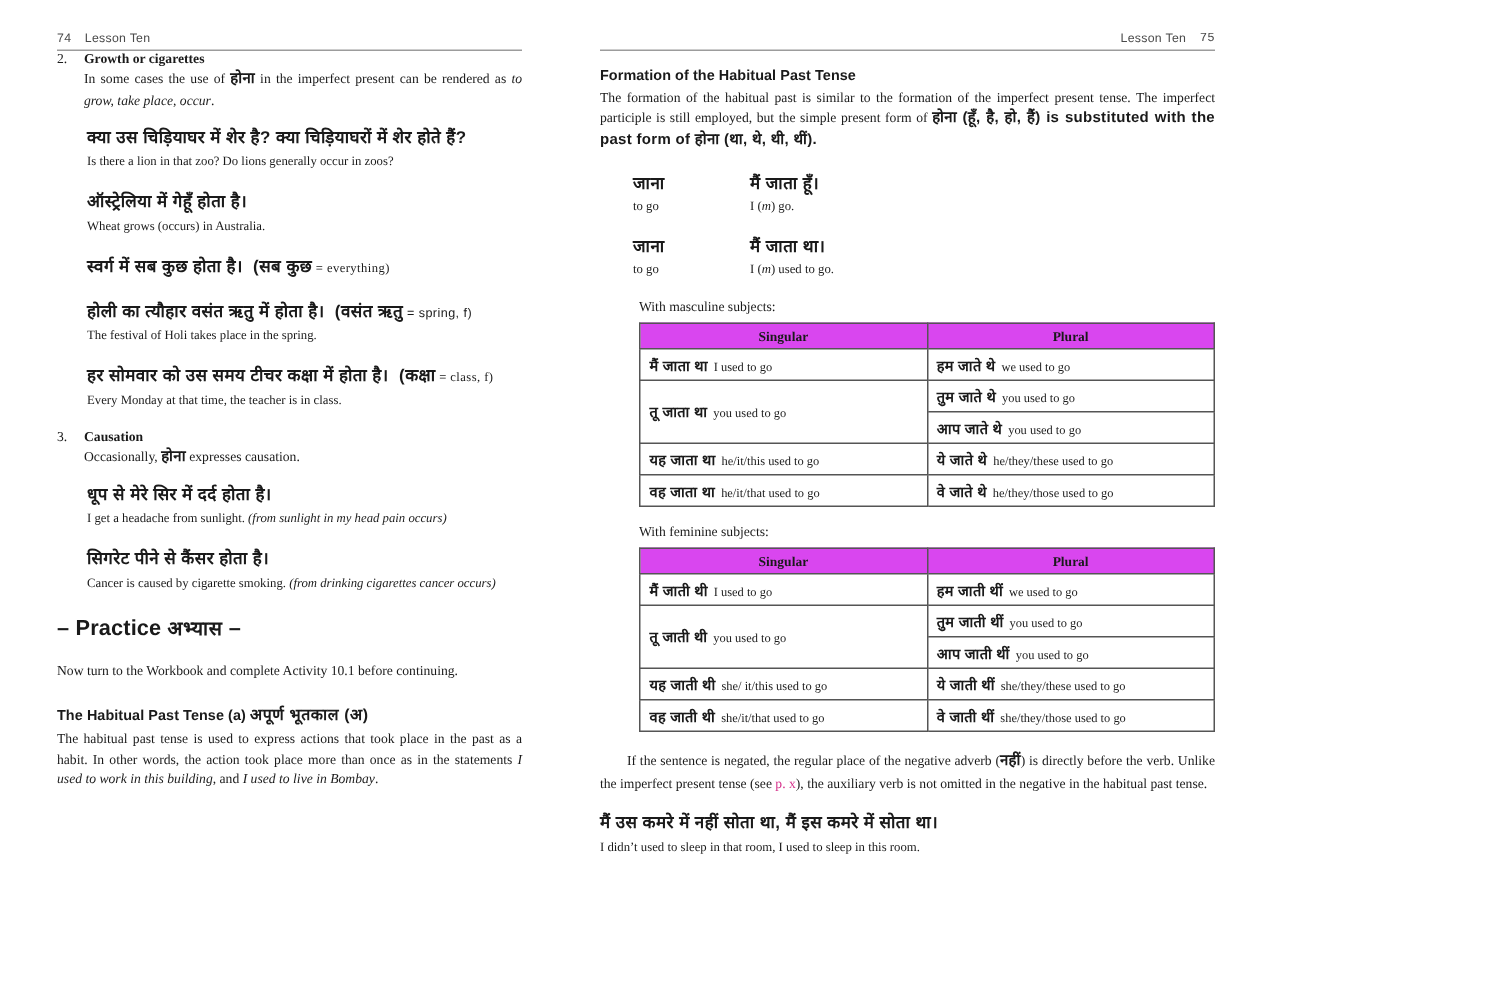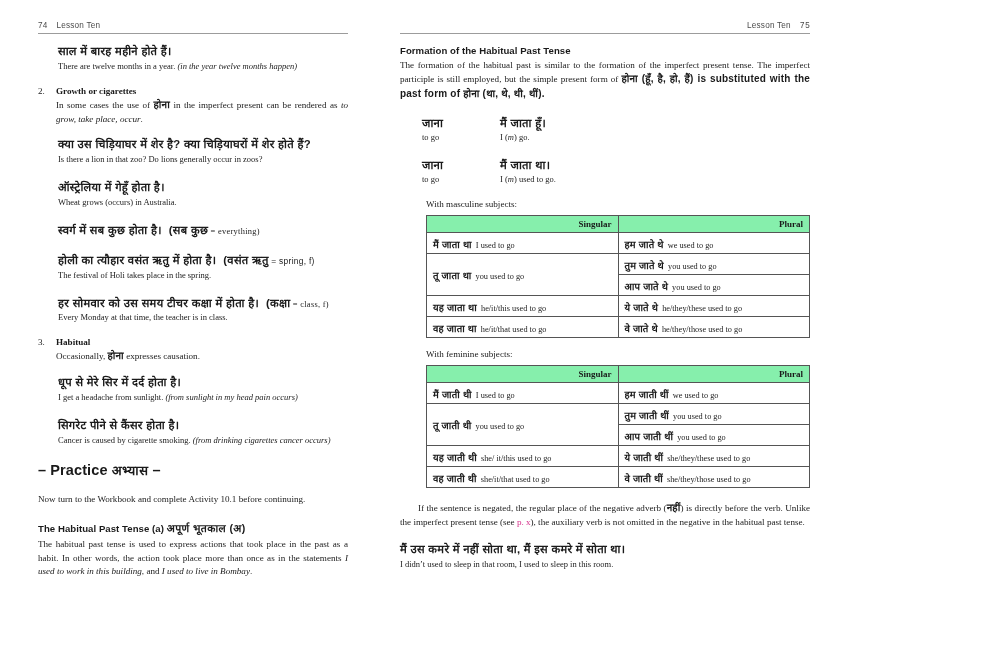--- a/index.html
+++ b/index.html
@@ -111,22 +111,22 @@
     width: 384px;
     margin: 0 0 0 26px;
     table-layout: fixed;
   }
   table.conj th, table.conj td {
     border: 1px solid #555;
     padding: 0 6px;
     vertical-align: middle;
   }
   table.conj th {
-    background: #86efac;
-    text-align: right;
+    background: #d946ef;
+    text-align: center;
     font-size: 9px;
     font-weight: bold;
     padding: 3px 6px;
   }
   table.conj td { height: 21px; }
   table.conj td .dv {
     font-family: "Liberation Sans", "DejaVu Sans", sans-serif;
     font-size: 9.7px; font-weight: 600; letter-spacing: .2px;
   }
   table.conj td .en { font-size: 8.3px; }
@@ -140,26 +140,20 @@
 
 <div class="spread">
 
   <div class="page page-left">
 
     <div class="runhead left">
       <span class="folio">74</span>
       <span>Lesson Ten</span>
     </div>
 
-    <div class="example first">
-      <div class="dev">साल में बारह महीने होते हैं।</div>
-      <div class="gloss">
-        <span>There are twelve months in a year. </span><span class="ital">(in the year twelve months happen)</span>
-      </div>
-    </div>
 
     <div class="numitem">
       <div class="num">2.</div>
       <div class="itembody">
         <div class="itemhead">Growth or cigarettes</div>
         <p class="body-text"><span>In some cases the use of </span><span class="dev-inline">होना</span><span> in the imperfect present can be rendered as </span><span class="ital">to grow, take place, occur</span><span>.</span></p>
       </div>
     </div>
 
     <div style="height:10px"></div>
@@ -184,21 +178,21 @@
     </div>
 
     <div class="example">
       <div class="dev"><span>हर सोमवार को उस समय टीचर कक्षा में होता है।</span>&nbsp;&nbsp;<span>(कक्षा</span><span class="small-note" style="font-family:'Liberation Serif',serif;font-weight:normal;"> = class, f)</span></div>
       <div class="gloss">Every Monday at that time, the teacher is in class.</div>
     </div>
 
     <div class="numitem">
       <div class="num">3.</div>
       <div class="itembody">
-        <div class="itemhead">Habitual</div>
+        <div class="itemhead">Causation</div>
         <p class="body-text"><span>Occasionally, </span><span class="dev-inline">होना</span><span> expresses causation.</span></p>
       </div>
     </div>
 
     <div style="height:10px"></div>
 
     <div class="example">
       <div class="dev">धूप से मेरे सिर में दर्द होता है।</div>
       <div class="gloss"><span>I get a headache from sunlight. </span><span class="ital">(from sunlight in my head pain occurs)</span></div>
     </div>

